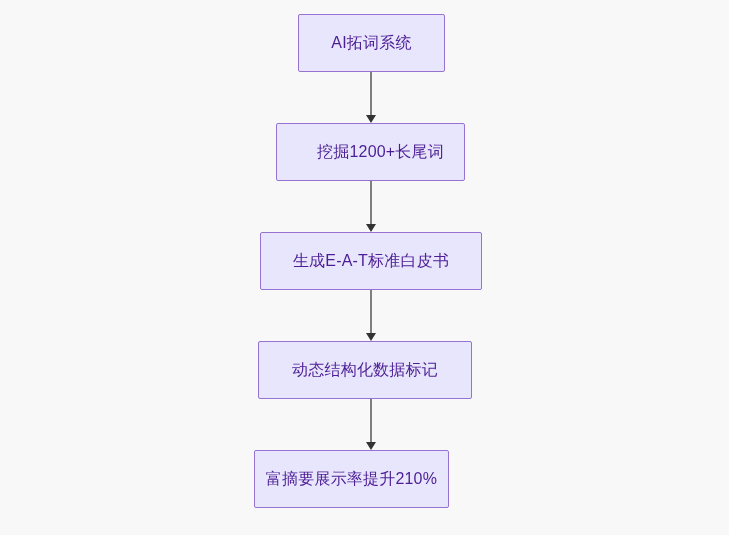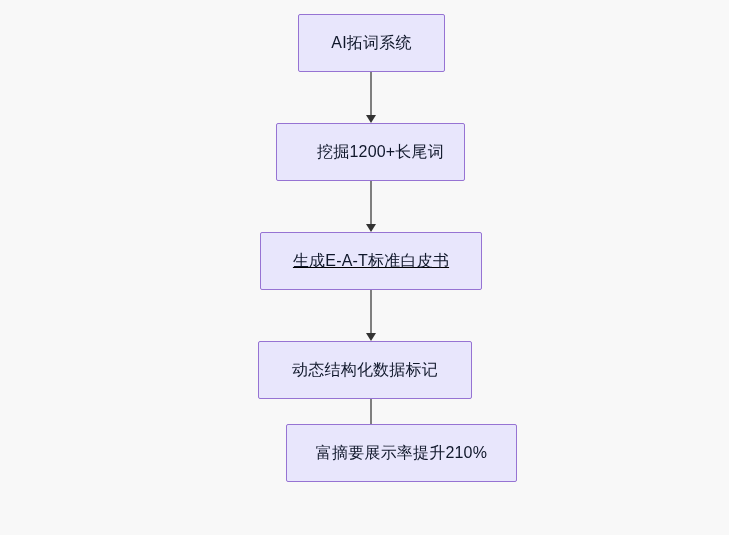--- a/index.html
+++ b/index.html
@@ -24,21 +24,21 @@
     background: #e8e6fc;
     border: 1px solid #9673d3;
     border-radius: 2px;
     display: flex;
     align-items: center;
     justify-content: center;
     height: 58px;
   }
   .node-label {
     font-size: 16px;
-    color: #0f172a;
+    color: #4c1d95;
     line-height: 1;
     letter-spacing: 0.2px;
     white-space: nowrap;
   }
   .edge {
     position: absolute;
     width: 10px;
     pointer-events: none;
   }
   .edge-line {
@@ -85,25 +85,25 @@
   </div>
 
   <div class="node" style="left:298px; top:14px; width:147px;">
     <span class="node-label">AI拓词系统</span>
   </div>
 
   <div class="node" style="left:276px; top:123px; width:189px;padding-left:20px;">
     <span class="node-label">挖掘1200+长尾词</span>
   </div>
 
-  <div class="node" style="left:260px; top:232px; width:222px;text-decoration:underline;">
+  <div class="node" style="left:260px; top:232px; width:222px;">
     <span class="node-label">生成E-A-T标准白皮书</span>
   </div>
 
   <div class="node" style="left:258px; top:341px; width:214px;">
     <span class="node-label">动态结构化数据标记</span>
   </div>
 
-  <div class="node" style="left:254px; top:424px; width:231px;margin-left:32px;">
+  <div class="node" style="left:254px; top:450px; width:195px;">
     <span class="node-label">富摘要展示率提升210%</span>
   </div>
 
 </div>
 
 </body></html>

